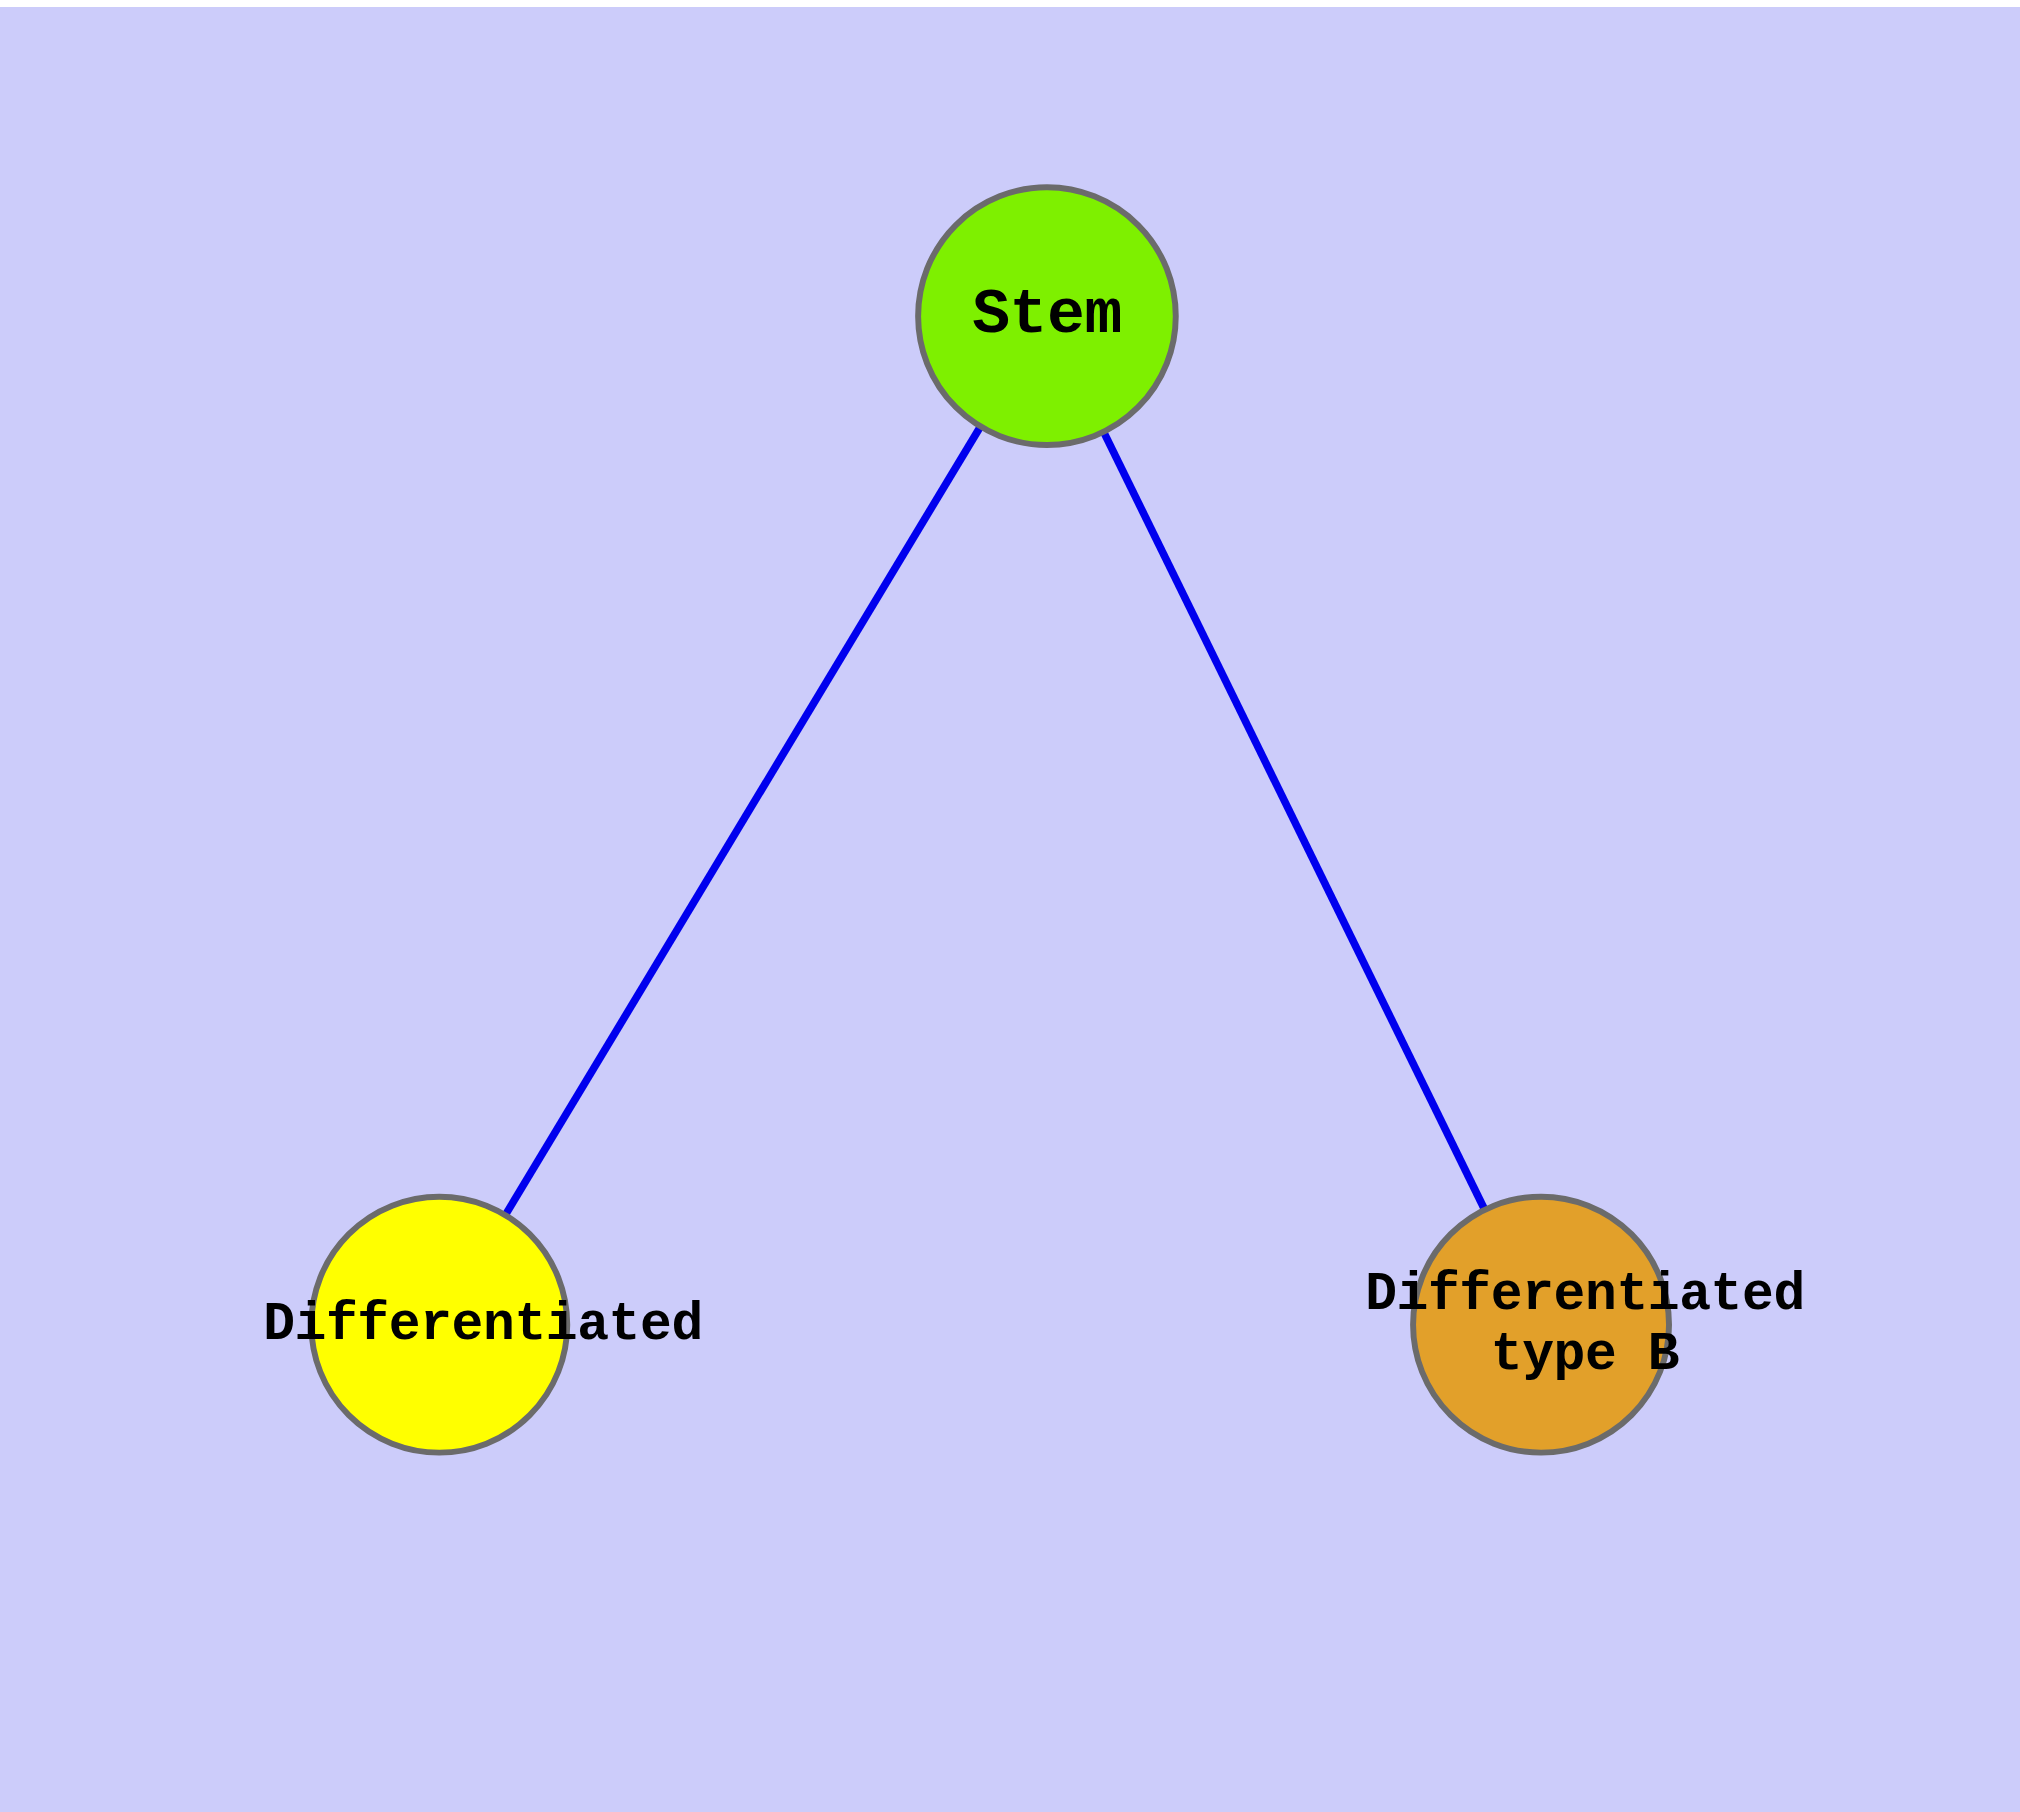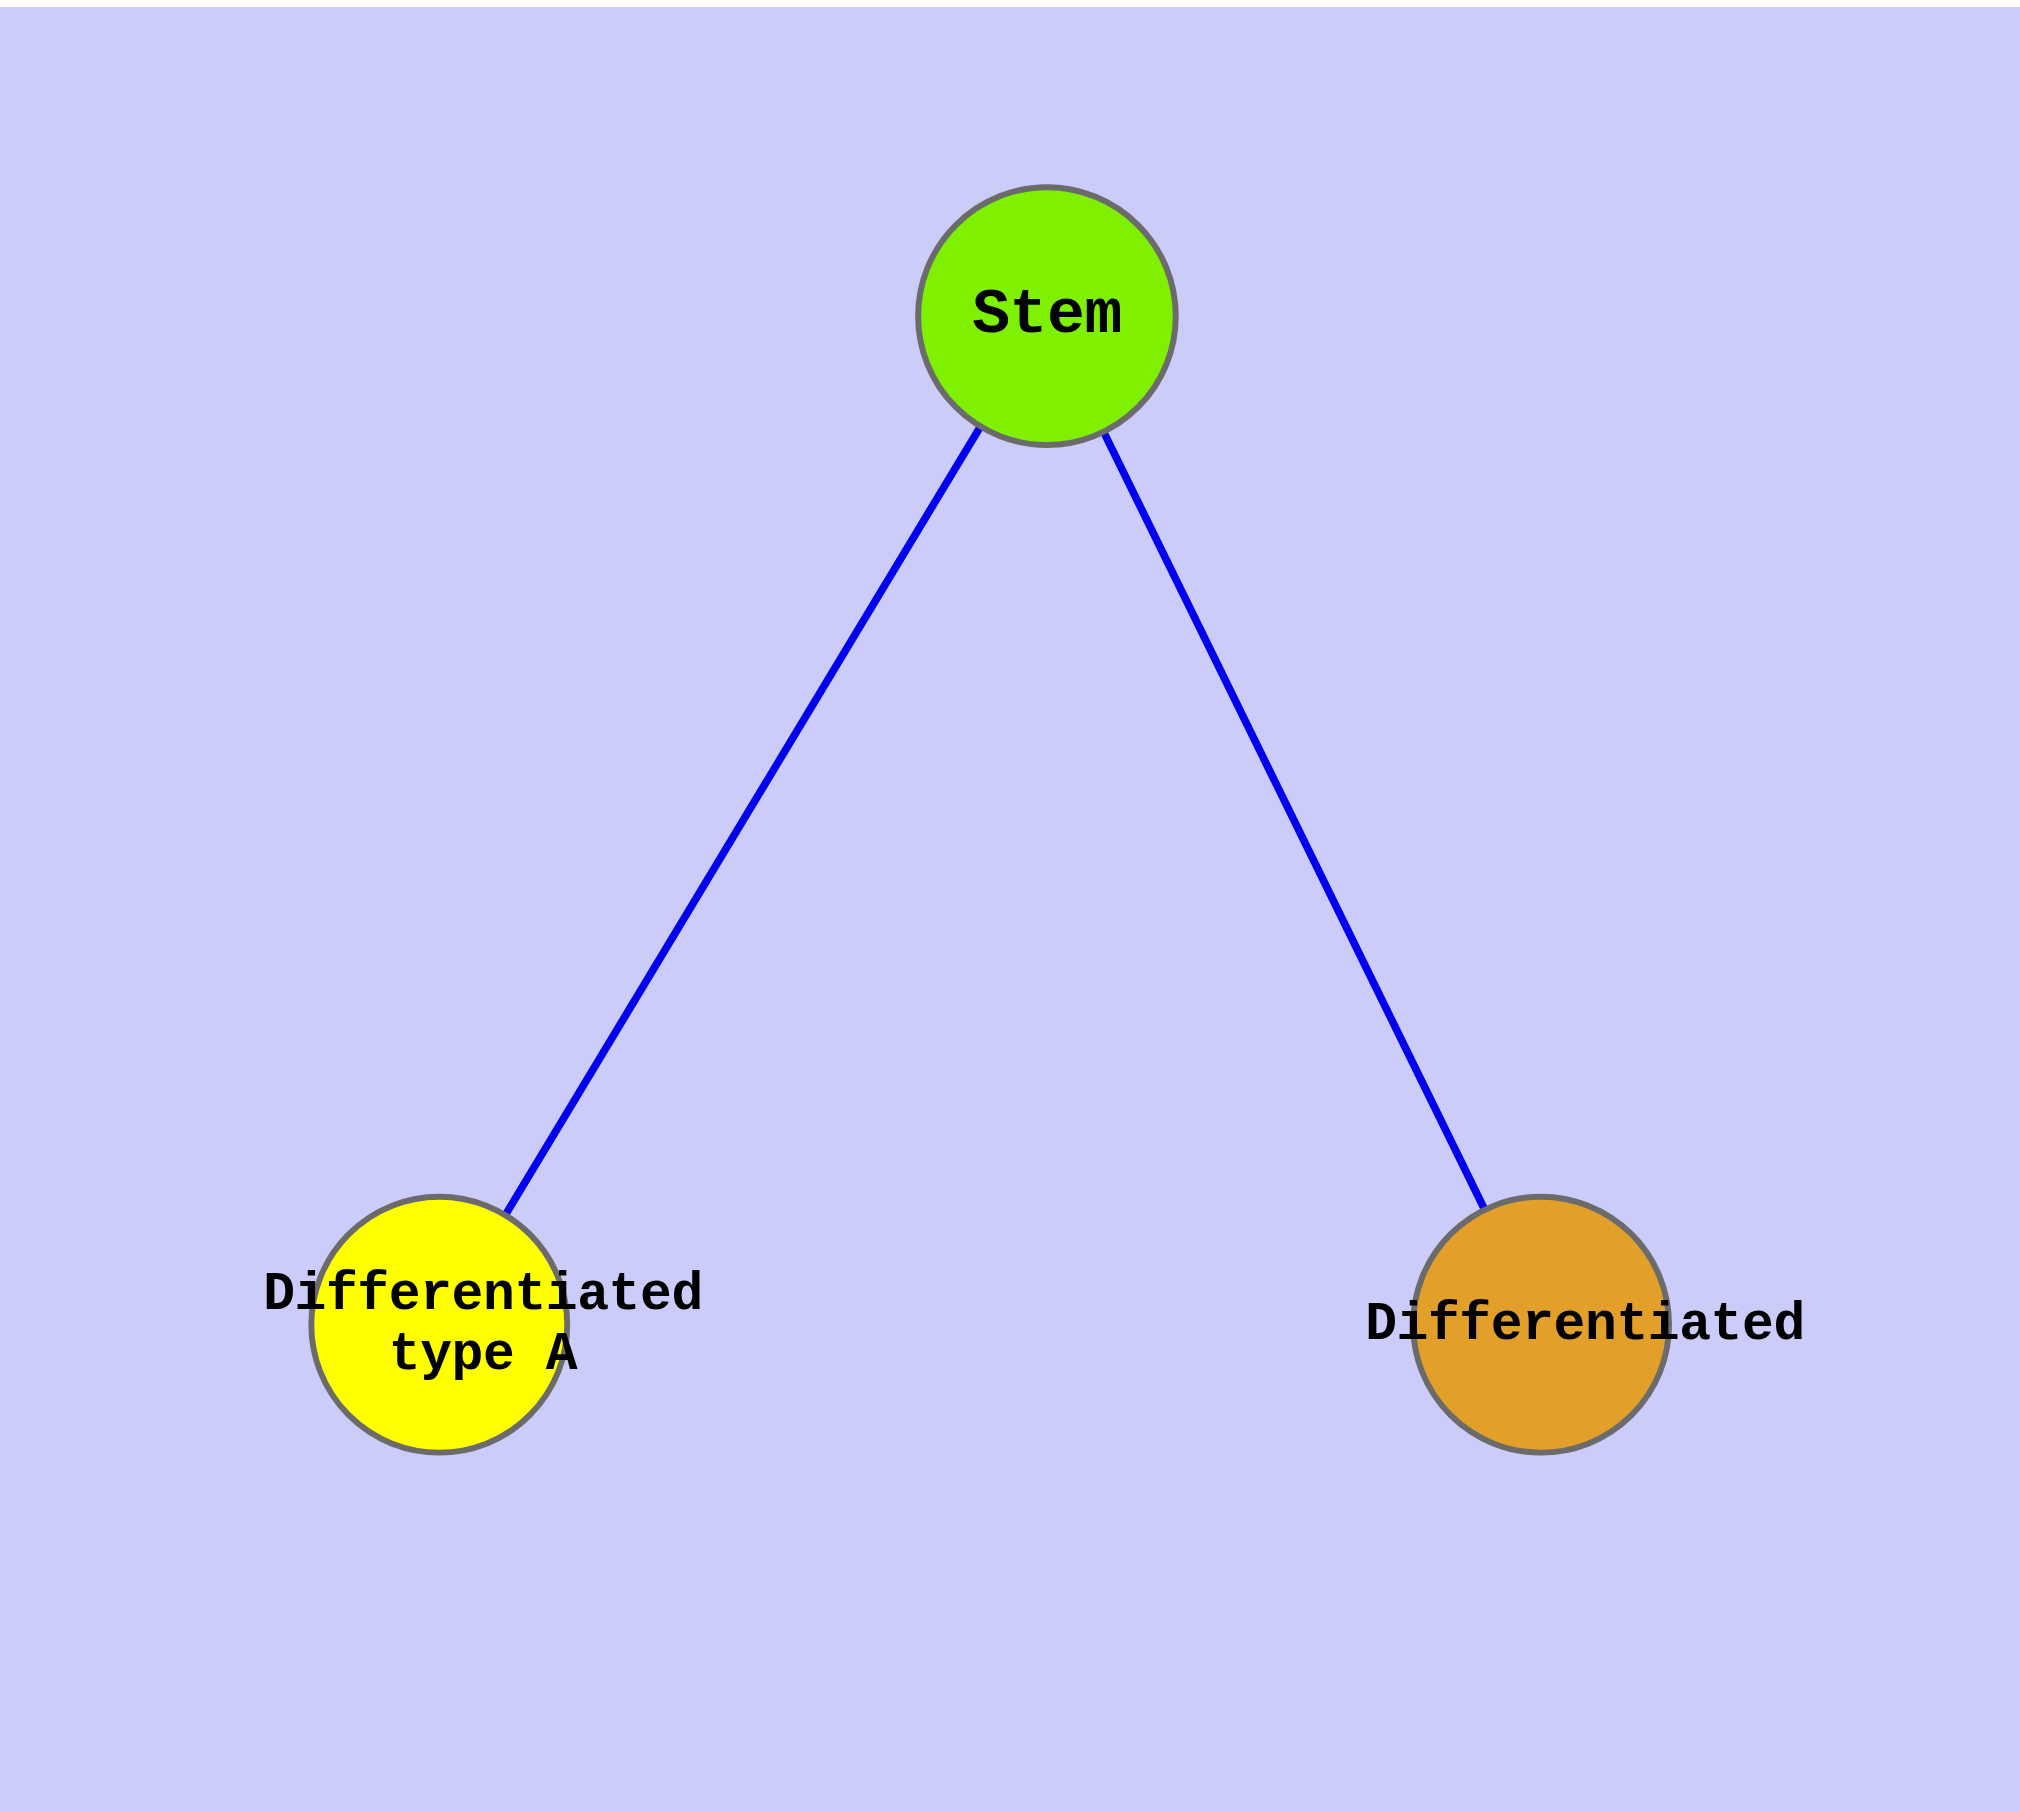--- a/index.html
+++ b/index.html
@@ -63,21 +63,21 @@
         <circle cx="1818" cy="1563" r="151" fill="#e2a02a" stroke="#6b6b6b" stroke-width="7"></circle>
       </g>
   </svg>
 
   <div id="label-layer">
       <div class="node-label stem" style="left: 1047px; top: 316px;">
         <div>Stem</div>
       </div>
       <div class="node-label big" style="left: 439px; top: 1325px;">
         <div>Differentiated</div>
-        <div>type A</div>
       </div>
       <div class="node-label big" style="left: 1541px; top: 1325px;">
         <div>Differentiated</div>
+        <div>type B</div>
       </div>
     </div>
 
 </div>
 
 
 </body></html>

